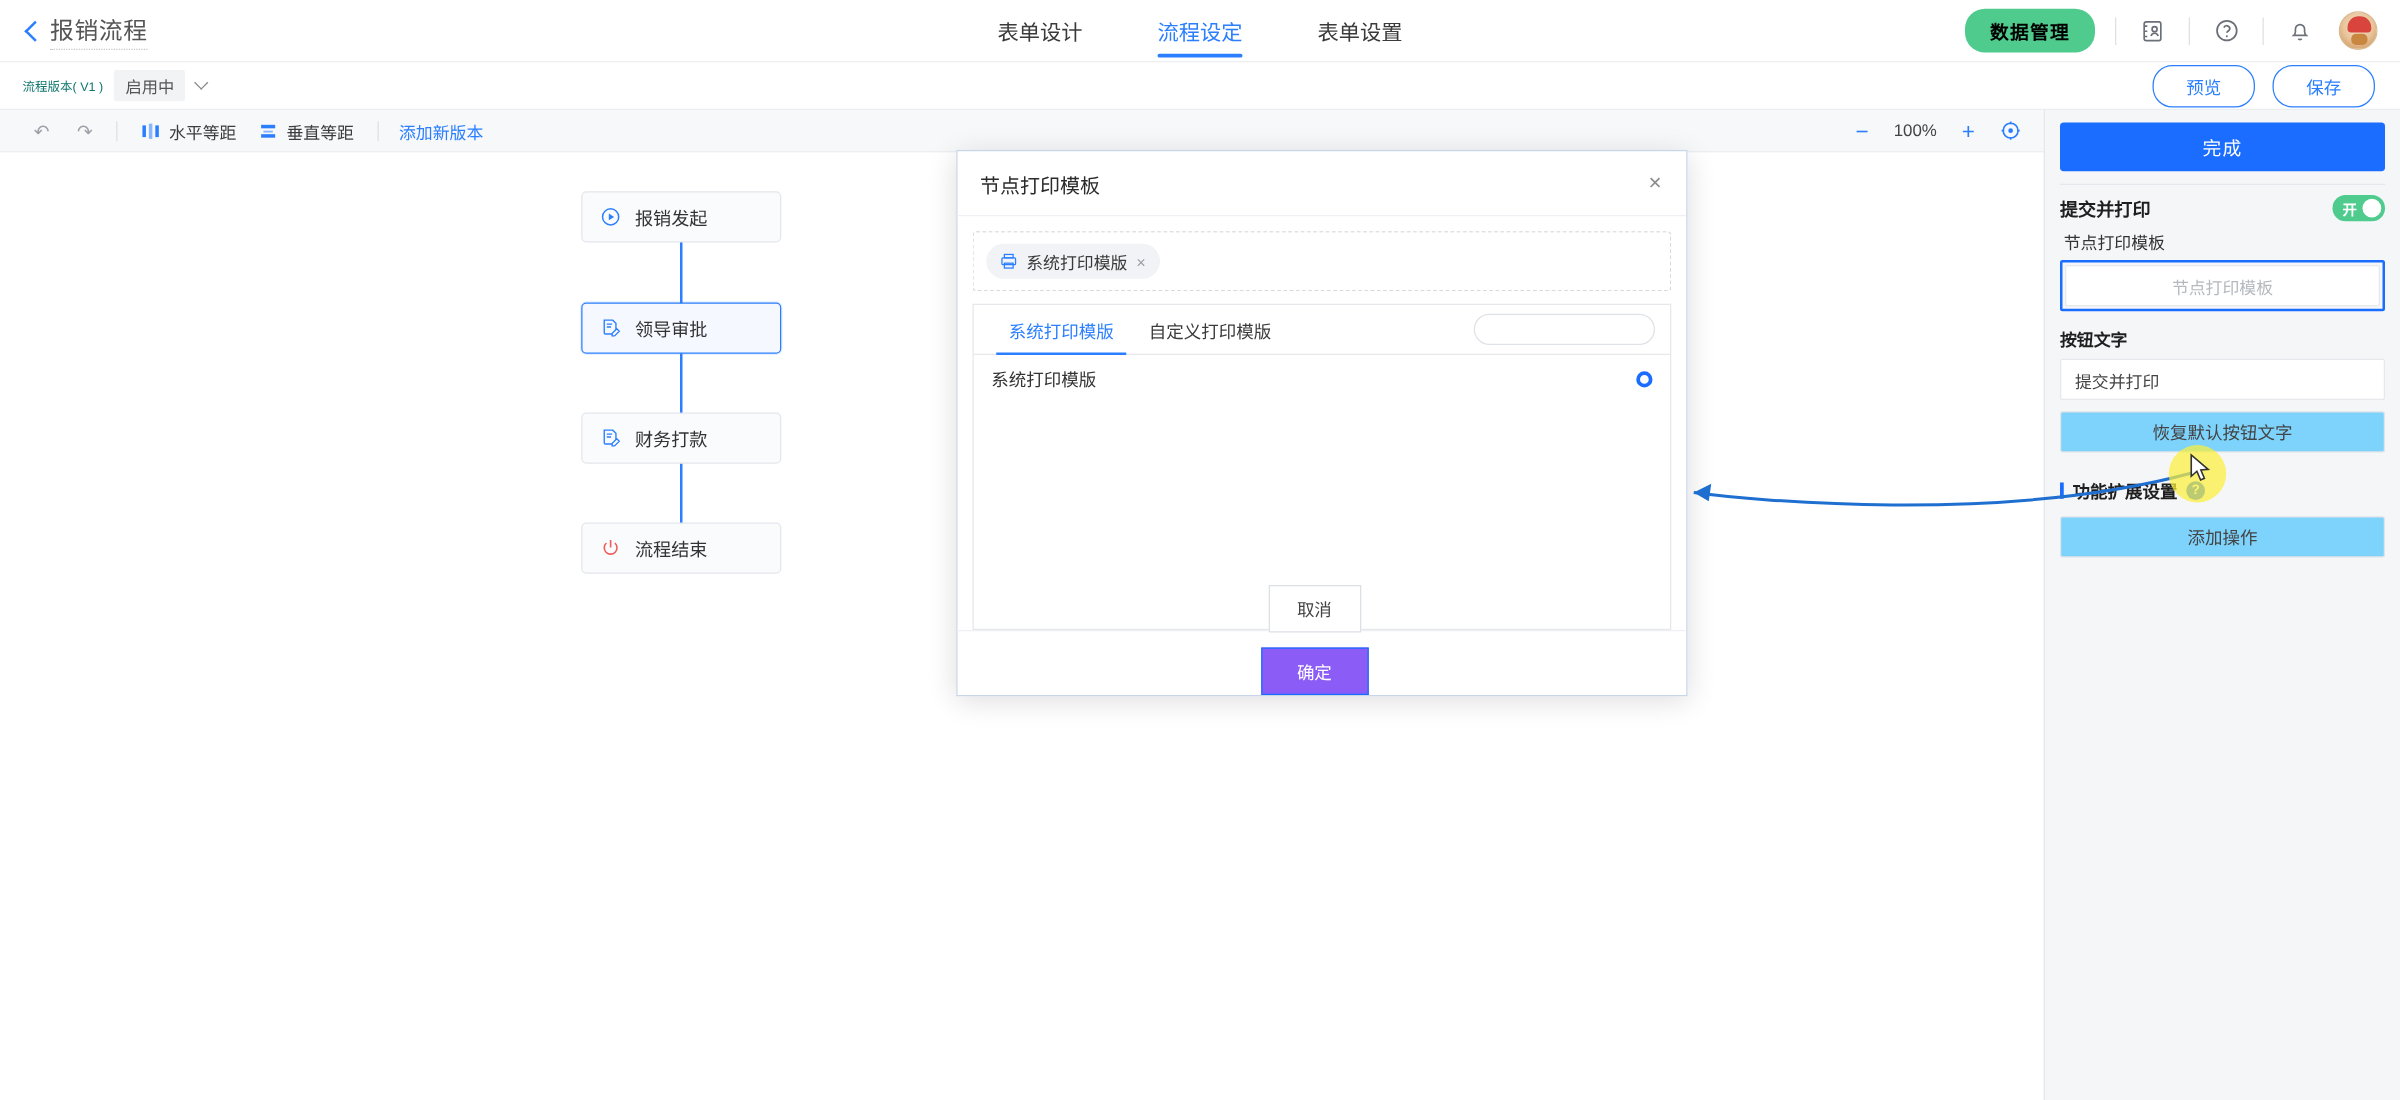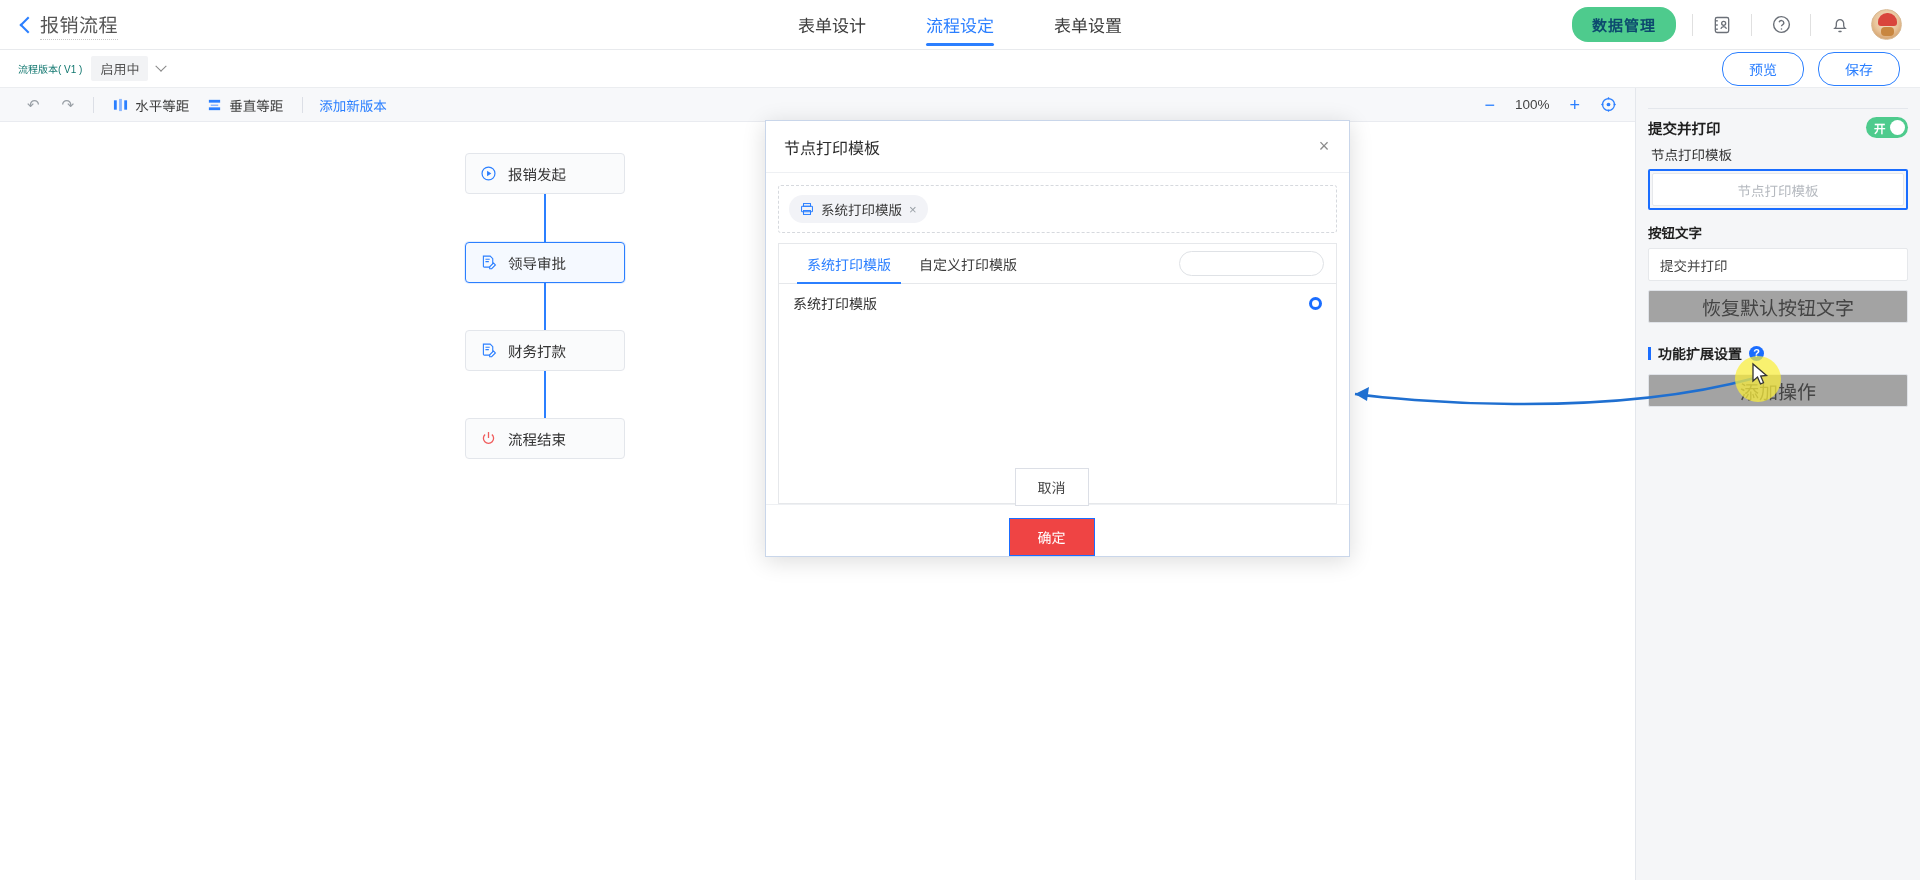--- a/index.html
+++ b/index.html
@@ -35,21 +35,21 @@
   }
   .navtab.active { color: #2b7fff; }
   .navtab.active::after {
     content: ""; position: absolute; left: 0; right: 0; bottom: 4px;
     height: 3px; background: #2b7fff; border-radius: 2px;
   }
   .top-right {
     position: absolute; right: 18px; display: flex; align-items: center; gap: 0;
   }
   .data-btn {
-    background: #4ecb8d; color: #0c4a6e; font-size: 15px; font-weight: bold;
+    background: #4ecb8d; color: #000000; font-size: 15px; font-weight: bold;
     border: none; border-radius: 16px; padding: 7px 20px; cursor: pointer;
     letter-spacing: 1px;
   }
   .vdiv { width: 1px; height: 22px; background: #e0e0e0; margin: 0 16px; }
   .icon-btn { width: 26px; height: 26px; cursor: pointer; display: flex; align-items: center; justify-content: center; }
   .avatar {
     width: 31px; height: 31px; border-radius: 50%; margin-left: 18px;
     background: radial-gradient(circle at 50% 38%, #f6e7d6 0%, #e8c49a 52%, #c98b4f 100%);
     border: 1px solid #d9bb96; overflow: hidden; position: relative; cursor: pointer;
   }
@@ -183,21 +183,21 @@
   }
   .modal-foot {
     height: 52px; border-top: 1px solid #eef0f3; display: flex; align-items: center;
     justify-content: flex-end; gap: 12px; padding-right: 12px; flex-direction: column;
   }
   .btn-cancel {
     border: 1px solid #dcdfe6; background: #fff; color: #444; font-size: 14px;
     padding: 8px 22px; cursor: pointer; font-family: inherit;
   }
   .btn-ok {
-    border: 1px solid #1a6dff; background: #ef4444; color: #fff; font-size: 14px;
+    border: 1px solid #1a6dff; background: #8b5cf6; color: #fff; font-size: 14px;
     padding: 8px 28px; cursor: pointer; font-family: inherit;
   }
 
   
   .rpanel {
     position: absolute; top: 88px; right: 0; width: 285px; height: 792px;
     background: #f5f6f8; border-left: 1px solid #e4e7ec;
   }
   .rtabs {
     height: 38px; display: flex; align-items: center; justify-content: space-around;
@@ -235,23 +235,23 @@
     display: flex; align-items: center; justify-content: center;
     font-size: 13.5px; color: #b5b9bf; cursor: pointer;
   }
   .rlabel-bold2 { font-size: 13.5px; font-weight: bold; color: #1f1f1f; margin-top: 12px; }
   .txtfield {
     margin-top: 6px; background: #fff; border: 1px solid #e6e8eb; border-radius: 2px;
     height: 33px; display: flex; align-items: center; padding: 0 11px;
     font-size: 13.5px; color: #444;
   }
   .wide-btn {
-    margin-top: 9px; background: #a3a3a3; border: 1px solid #e0e3e8; border-radius: 2px;
+    margin-top: 9px; background: #7dd3fc; border: 1px solid #e0e3e8; border-radius: 2px;
     height: 33px; display: flex; align-items: center; justify-content: center;
-    font-size: 19px; color: #444; cursor: pointer; font-family: Liberation Mono, monospace; width: 100%;
+    font-size: 14px; color: #444; cursor: pointer; font-family: Liberation Mono, monospace; width: 100%;
   }
   .sec-title {
     display: flex; align-items: center; gap: 7px; margin-top: 20px;
     font-size: 14px; font-weight: bold; color: #1f1f1f;
   }
   .sec-bar { width: 3px; height: 13px; background: #1a6dff; }
   .qmark {
     width: 15px; height: 15px; border-radius: 50%; background: #1a6dff; color: #fff;
     font-size: 11px; display: flex; align-items: center; justify-content: center; cursor: pointer;
   }
@@ -453,20 +453,21 @@
 
   <div class="modal-foot">
     <button class="btn-cancel">取消</button>
     <button class="btn-ok">确定</button>
   </div>
 </div>
 
 <div class="rpanel">
 
   <div class="rbody">
+    <button class="done-btn">完成</button>
     <div class="rdiv"></div>
 
     <div class="rrow">
       <span class="rlabel-strong">提交并打印</span>
       <span class="toggle">
         <span class="tlabel">开</span>
         <span class="knob"></span>
       </span>
     </div>
 

